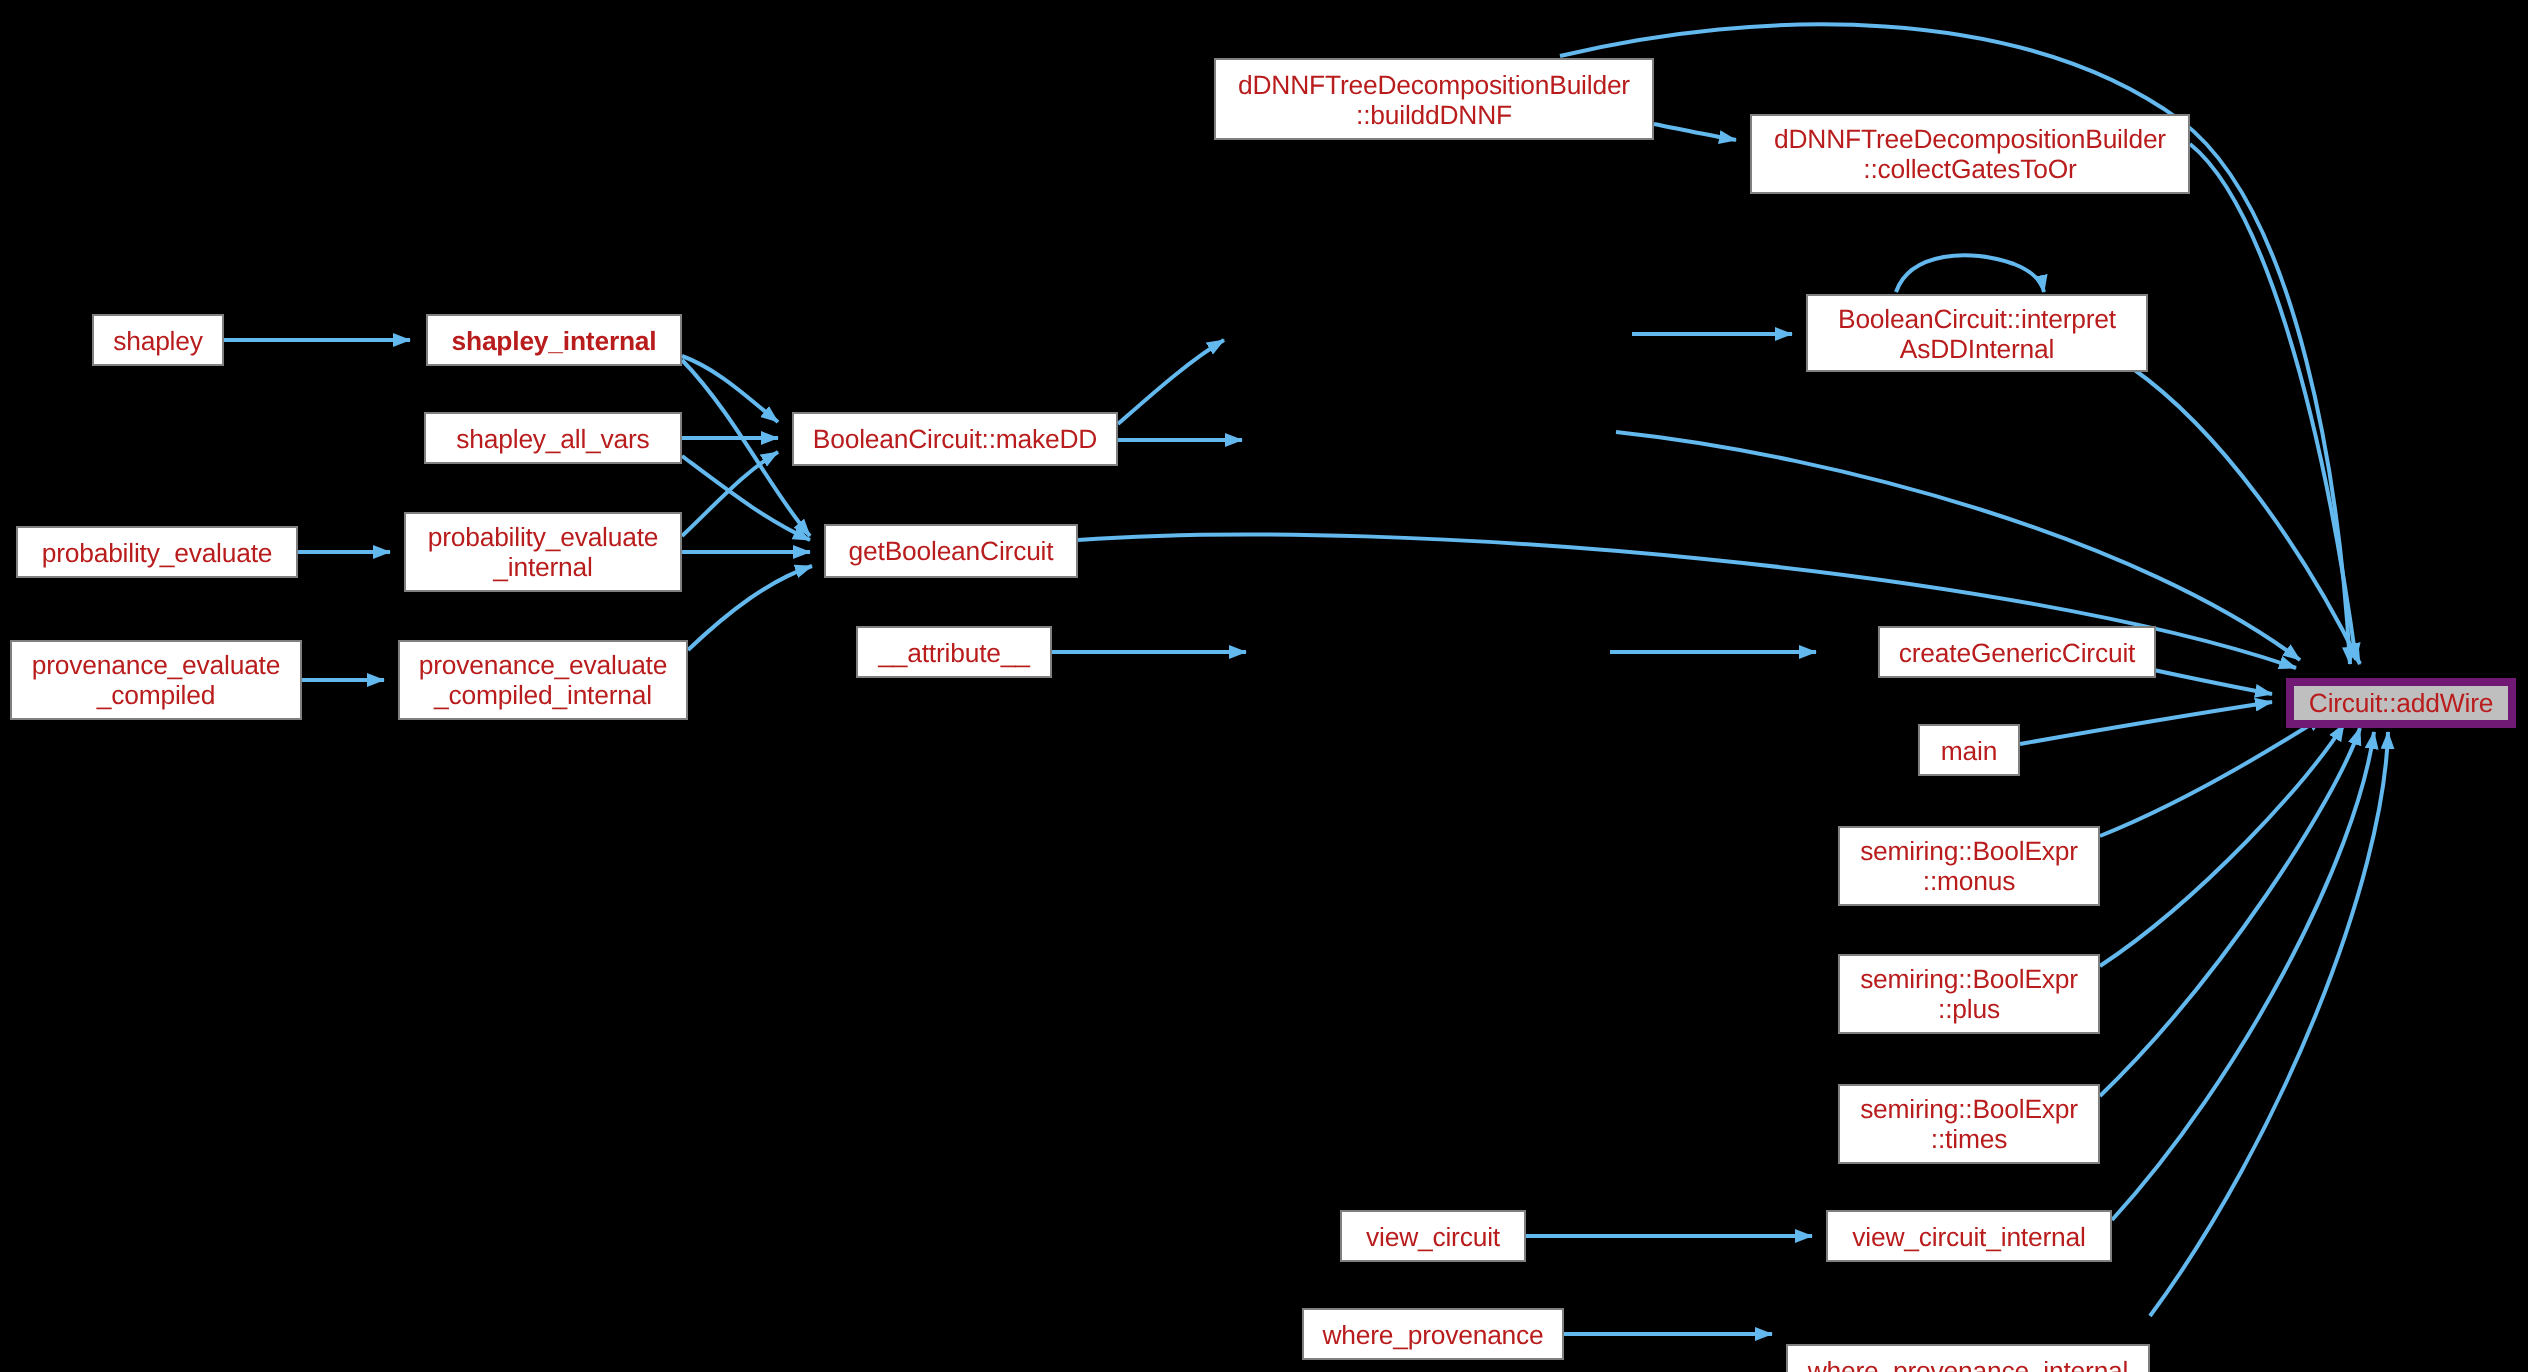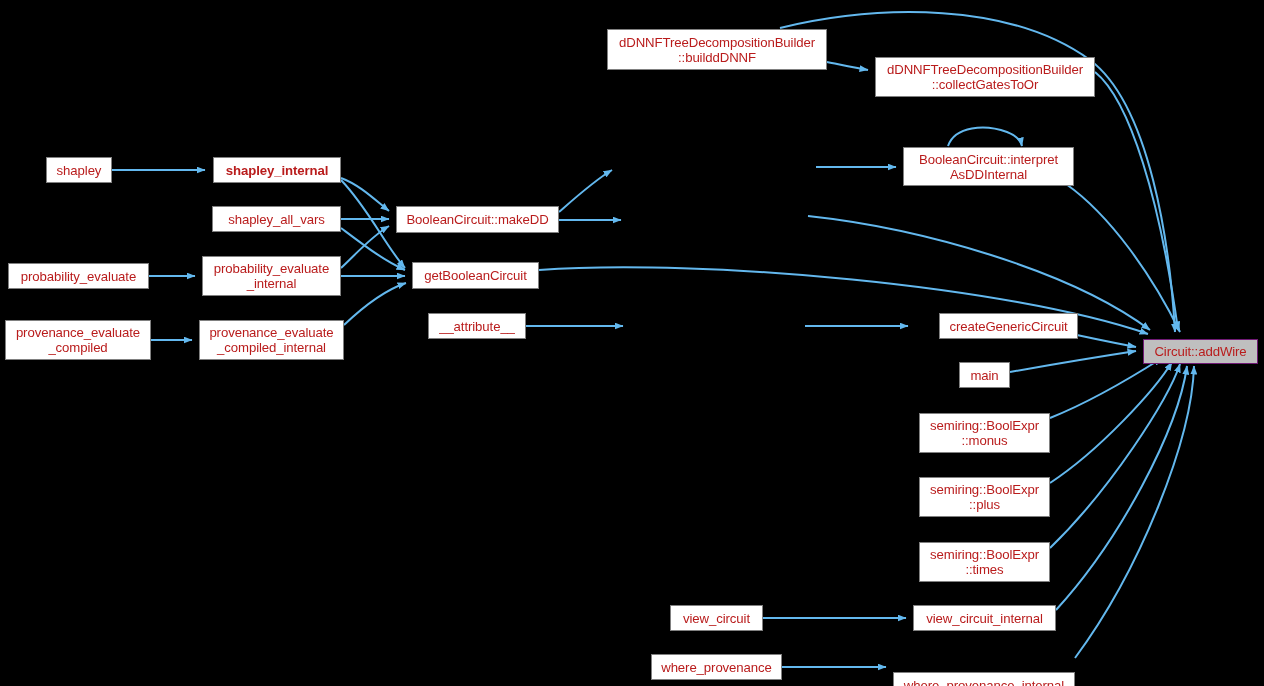--- a/index.html
+++ b/index.html
@@ -40,21 +40,21 @@
     line-height: 15px;
     display: flex;
     align-items: center;
     justify-content: center;
     text-align: center;
     white-space: pre-line;
     letter-spacing: -0.1px;
   }
   .node.current {
     background: #bfbfbf;
-    border: 1px solid #701a75;
+    border: 4px solid #701a75;
   }
   .node-label {
     display: block;
     width: 100%;
     white-space: pre-line;
   }
 </style>
 </head>
 <body>
 

